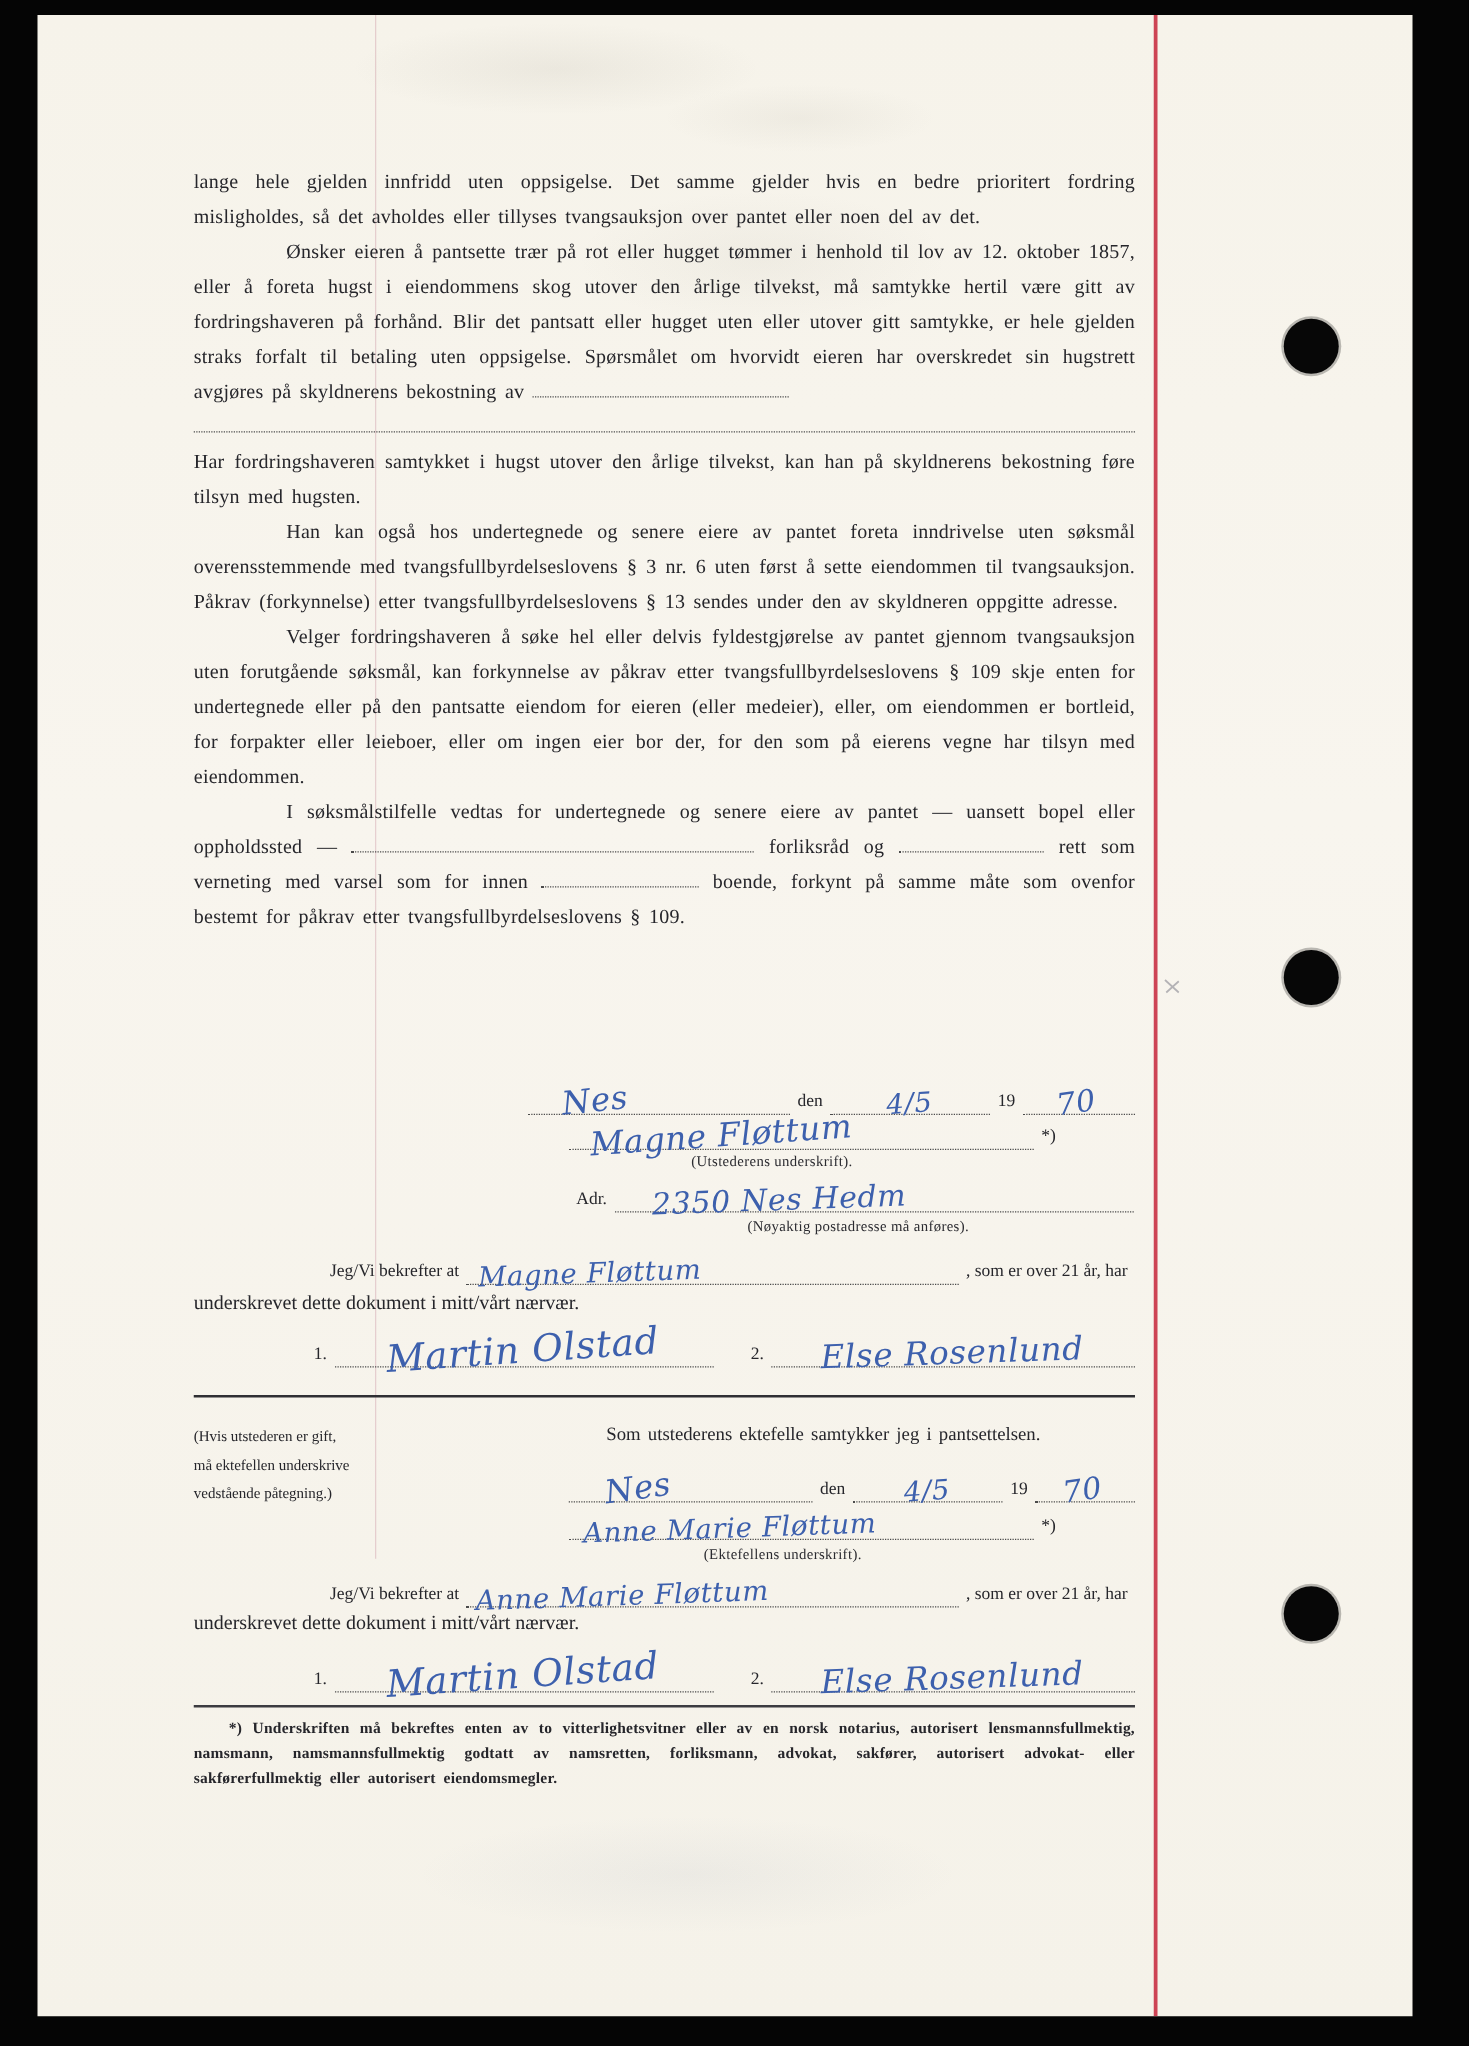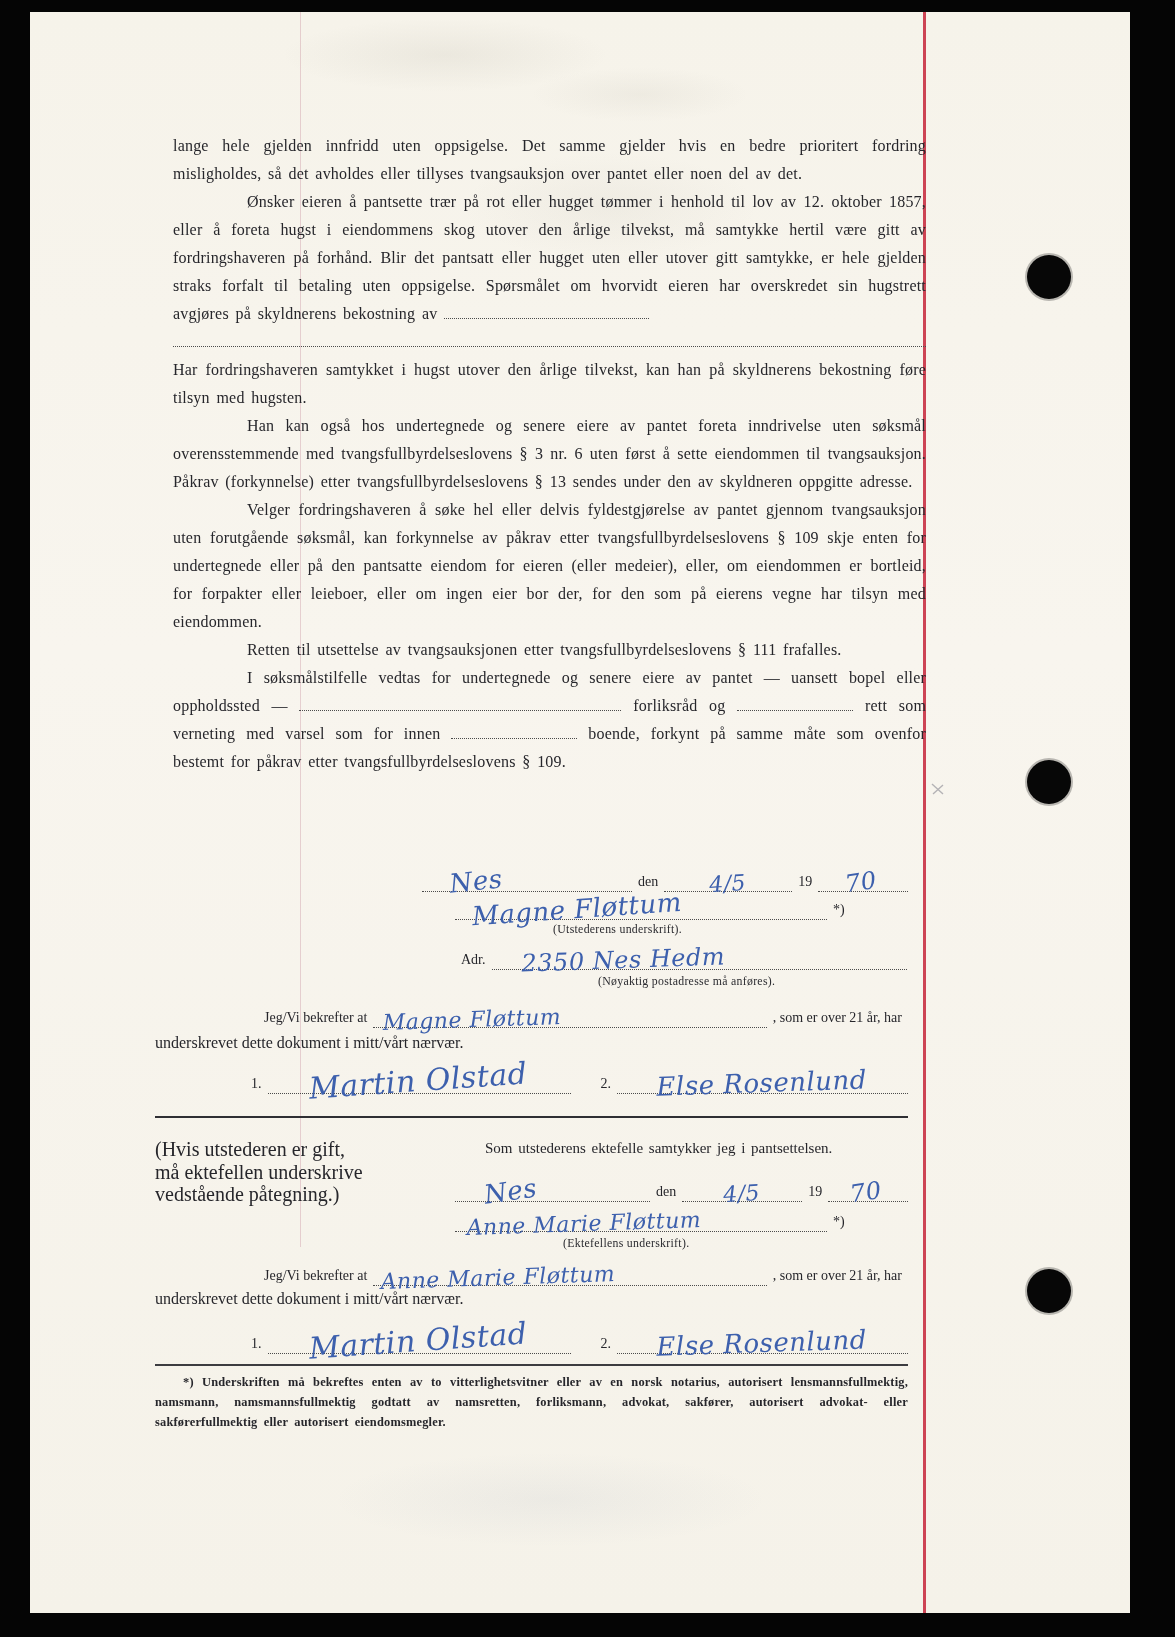--- a/index.html
+++ b/index.html
@@ -33,21 +33,21 @@
     background:radial-gradient(ellipse at center, rgba(140,134,118,.07), transparent 70%); }
   .sm-c { left:500px; top:55px; width:220px; height:55px;
     background:radial-gradient(ellipse at center, rgba(140,134,118,.08), transparent 70%); }
   .sm-d { left:300px; top:1440px; width:440px; height:95px;
     background:radial-gradient(ellipse at center, rgba(110,125,155,.07), transparent 70%); }
 
   
   .bodytext {
     position:absolute; left:125px; top:120px; width:753px;
     color:#26262b; font-size:16px; line-height:28px;
-    text-align:justify; word-spacing:2.5px; letter-spacing:.2px;margin-left:18px;
+    text-align:justify; word-spacing:2.5px; letter-spacing:.2px;
   }
   .bodytext p { margin:0; }
   .indent { text-indent:74px; }
 
   .dotfill { display:inline-block; border-bottom:1.7px dotted #4b4b4b; height:12px;
     vertical-align:baseline; }
   .dotrow { display:block; height:28px; }
   .dotrow .dotfill { width:100%; }
 
   
@@ -61,21 +61,21 @@
 
   .hw { display:inline-block; font-family:"DejaVu Serif", serif; font-style:italic;
     color:#3d60ad; white-space:nowrap; letter-spacing:.5px;
     margin-bottom:-5px; transform-origin:center bottom; }
   .s22{font-size:22px} .s24{font-size:24px} .s26{font-size:26px} .s30{font-size:30px}
   .rm2{transform:rotate(-2deg)} .rm4{transform:rotate(-4deg)} .rm6{transform:rotate(-6deg)} .rm8{transform:rotate(-8deg)}
 
   .separator { position:absolute; left:125px; top:1104px; width:753px; height:2.2px; background:#2f2f33; }
 
   .spouse-note { position:absolute; left:125px; top:1126px; width:250px;
-    font-size:20px; line-height:22.5px; color:#26262b; }
+    font-size:12px; line-height:22.5px; color:#26262b; }
   .consent { position:absolute; left:455px; top:1128px; width:425px;
     font-size:15px; color:#26262b; word-spacing:2px; white-space:nowrap; }
 
   .foot-rule { position:absolute; left:125px; top:1352px; width:753px; height:1.5px; background:#3c3c40; }
   .footnote { position:absolute; left:125px; top:1360px; width:753px;
     font-size:12.4px; font-weight:bold; line-height:20px; color:#26262b;
     text-align:justify; word-spacing:3px; letter-spacing:.2px; text-indent:28px; }
 
   .pencil-mark { position:absolute; left:900px; top:770px; width:16px; height:14px; opacity:.55; }
 </style>
@@ -104,21 +104,20 @@
       </svg>
     </div>
 
     <div class="bodytext">
       <p><span>lange hele gjelden innfridd uten oppsigelse. Det samme gjelder hvis en bedre prioritert fordring misligholdes, så det avholdes eller tillyses tvangsauksjon over pantet eller noen del av det.</span></p>
       <p class="indent"><span>Ønsker eieren å pantsette trær på rot eller hugget tømmer i henhold til lov av 12. oktober 1857, eller å foreta hugst i eiendommens skog utover den årlige tilvekst, må samtykke hertil være gitt av fordringshaveren på forhånd. Blir det pantsatt eller hugget uten eller utover gitt samtykke, er hele gjelden straks forfalt til betaling uten oppsigelse. Spørsmålet om hvorvidt eieren har overskredet sin hugstrett avgjøres på skyldnerens bekostning av</span> <span class="dotfill" style="width:205px"></span></p>
       <p class="dotrow"><span class="dotfill"></span></p>
       <p><span>Har fordringshaveren samtykket i hugst utover den årlige tilvekst, kan han på skyldnerens bekostning føre tilsyn med hugsten.</span></p>
       <p class="indent"><span>Han kan også hos undertegnede og senere eiere av pantet foreta inndrivelse uten søksmål overensstemmende med tvangsfullbyrdelseslovens § 3 nr. 6 uten først å sette eiendommen til tvangsauksjon. Påkrav (forkynnelse) etter tvangsfullbyrdelseslovens § 13 sendes under den av skyldneren oppgitte adresse.</span></p>
       <p class="indent"><span>Velger fordringshaveren å søke hel eller delvis fyldestgjørelse av pantet gjennom tvangsauksjon uten forutgående søksmål, kan forkynnelse av påkrav etter tvangsfullbyrdelseslovens § 109 skje enten for undertegnede eller på den pantsatte eiendom for eieren (eller medeier), eller, om eiendommen er bortleid, for forpakter eller leieboer, eller om ingen eier bor der, for den som på eierens vegne har tilsyn med eiendommen.</span></p>
-      <p class="indent"><span>Retten til utsettelse av tvangsauksjonen etter tvangsfullbyrdelseslovens § 111 frafalles.</span></p>
       <p class="indent">
         <span>I søksmålstilfelle vedtas for undertegnede og senere eiere av pantet — uansett bopel eller oppholdssted —</span>
         <span class="dotfill" style="width:322px"></span>
         <span>forliksråd og</span>
         <span class="dotfill" style="width:116px"></span>
         <span>rett som verneting med varsel som for innen</span>
         <span class="dotfill" style="width:126px"></span>
         <span>boende, forkynt på samme måte som ovenfor bestemt for påkrav etter tvangsfullbyrdelseslovens § 109.</span>
       </p>
     </div>

